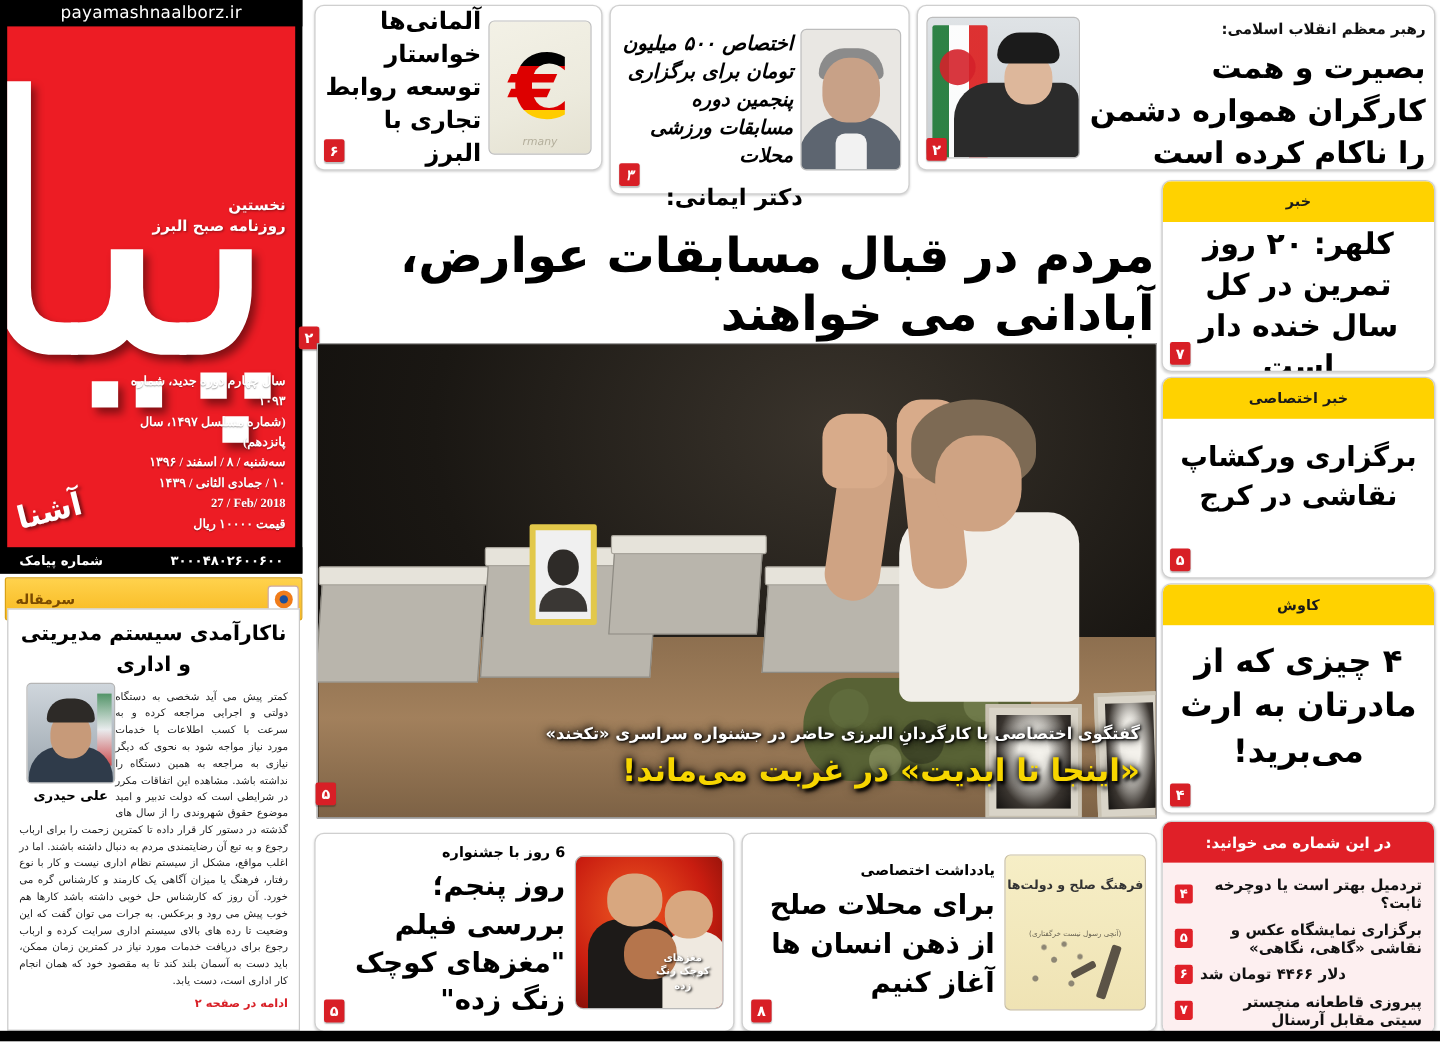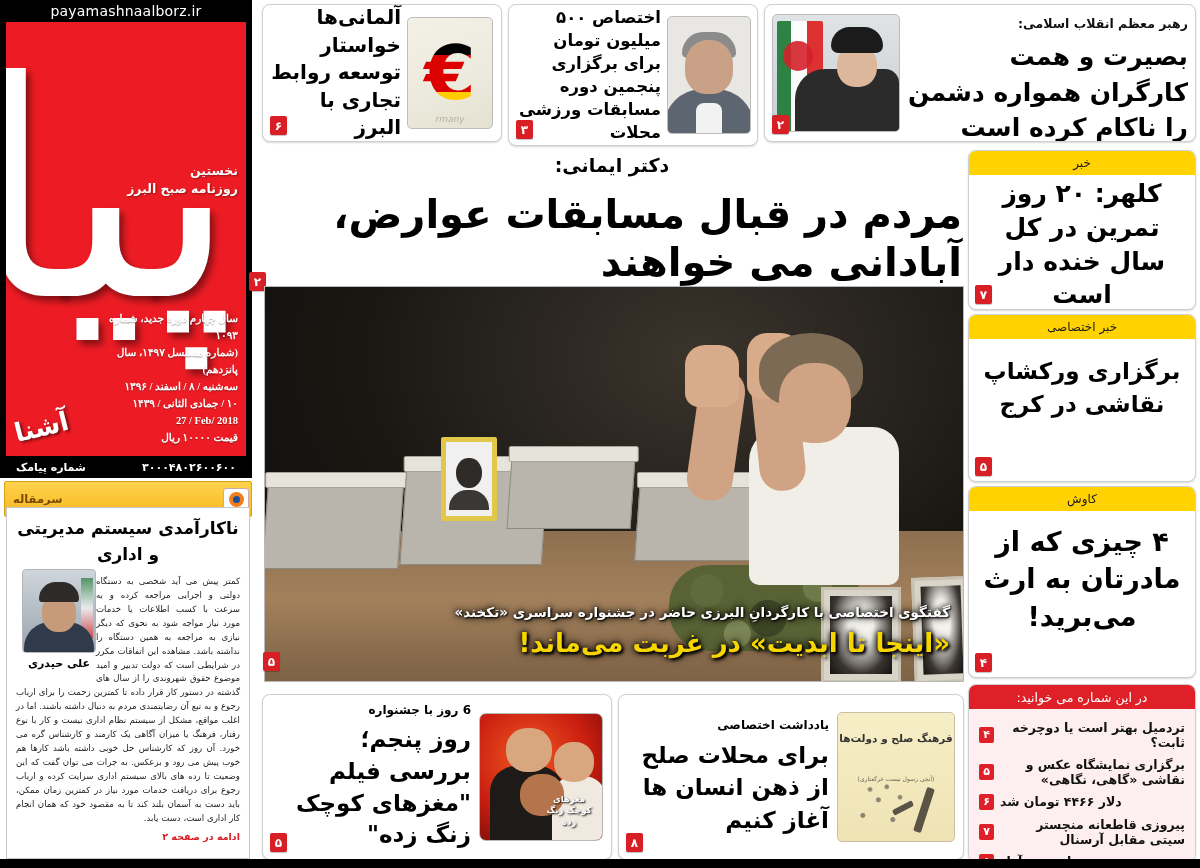--- a/index.html
+++ b/index.html
@@ -91,21 +91,21 @@
   .euro-wm {
     position: absolute; bottom: 4px; left: 0; right: 0; text-align: center;
     font-size: 9px; color: #b3ae9b; direction: ltr; font-style: italic;
   }
   .hl-r {
     flex: 1; text-align: right; direction: rtl;
     font-weight: bold; color: #000; align-self: center;
   }
   .top-euro .hl-r { font-size: 20px; line-height: 1.38; }
 
-  .top-sport { left: 508px; top: 4px; width: 250px; height: 142px; }
+  .top-sport { left: 508px; top: 4px; width: 250px; height: 158px; font-style: italic; }
   .top-sport .inner { display: flex; height: 100%; padding: 6px; gap: 6px; }
   .top-sport .hl-r { font-size: 16.5px; line-height: 1.4; }
   .portrait {
     width: 84px; flex: none; align-self: center; height: 118px;
     border: 1px solid #bdbdbd; border-radius: 5px; overflow: hidden;
     background: #e9e7e3; position: relative;
   }
   .portrait .head {
     position: absolute; left: 50%; top: 20%; transform: translateX(-50%);
     width: 48px; height: 54px; border-radius: 46% 46% 42% 42%;
@@ -266,22 +266,22 @@
   }
   .caption-main {
     position: absolute; right: 14px; top: 28px;
     color: #f7d600; font-size: 26px; font-weight: bold;
     text-shadow: 0 0 5px #000, 0 0 10px #000, 2px 2px 3px #000;
   }
 
   
   .side-card { right: 4px; }
   .band {
-    height: 24px; display: flex; align-items: center; justify-content: center;
-    font-size: 12px; font-weight: normal; color: #1a1a1a;
+    height: 34px; display: flex; align-items: center; justify-content: center;
+    font-size: 12px; font-weight: bold; color: #1a1a1a;
   }
   .band-yellow { background: #ffd200; }
   .band-red { background: #e02028; color: #fff; font-size: 12.5px; }
   .side-body {
     padding: 2px 12px 6px; text-align: center; direction: rtl;
     font-weight: bold; color: #000;
   }
 
   .sb1 { top: 150px; width: 228px; height: 160px; }
   .sb1 .side-body { font-size: 25px; line-height: 1.35; }

